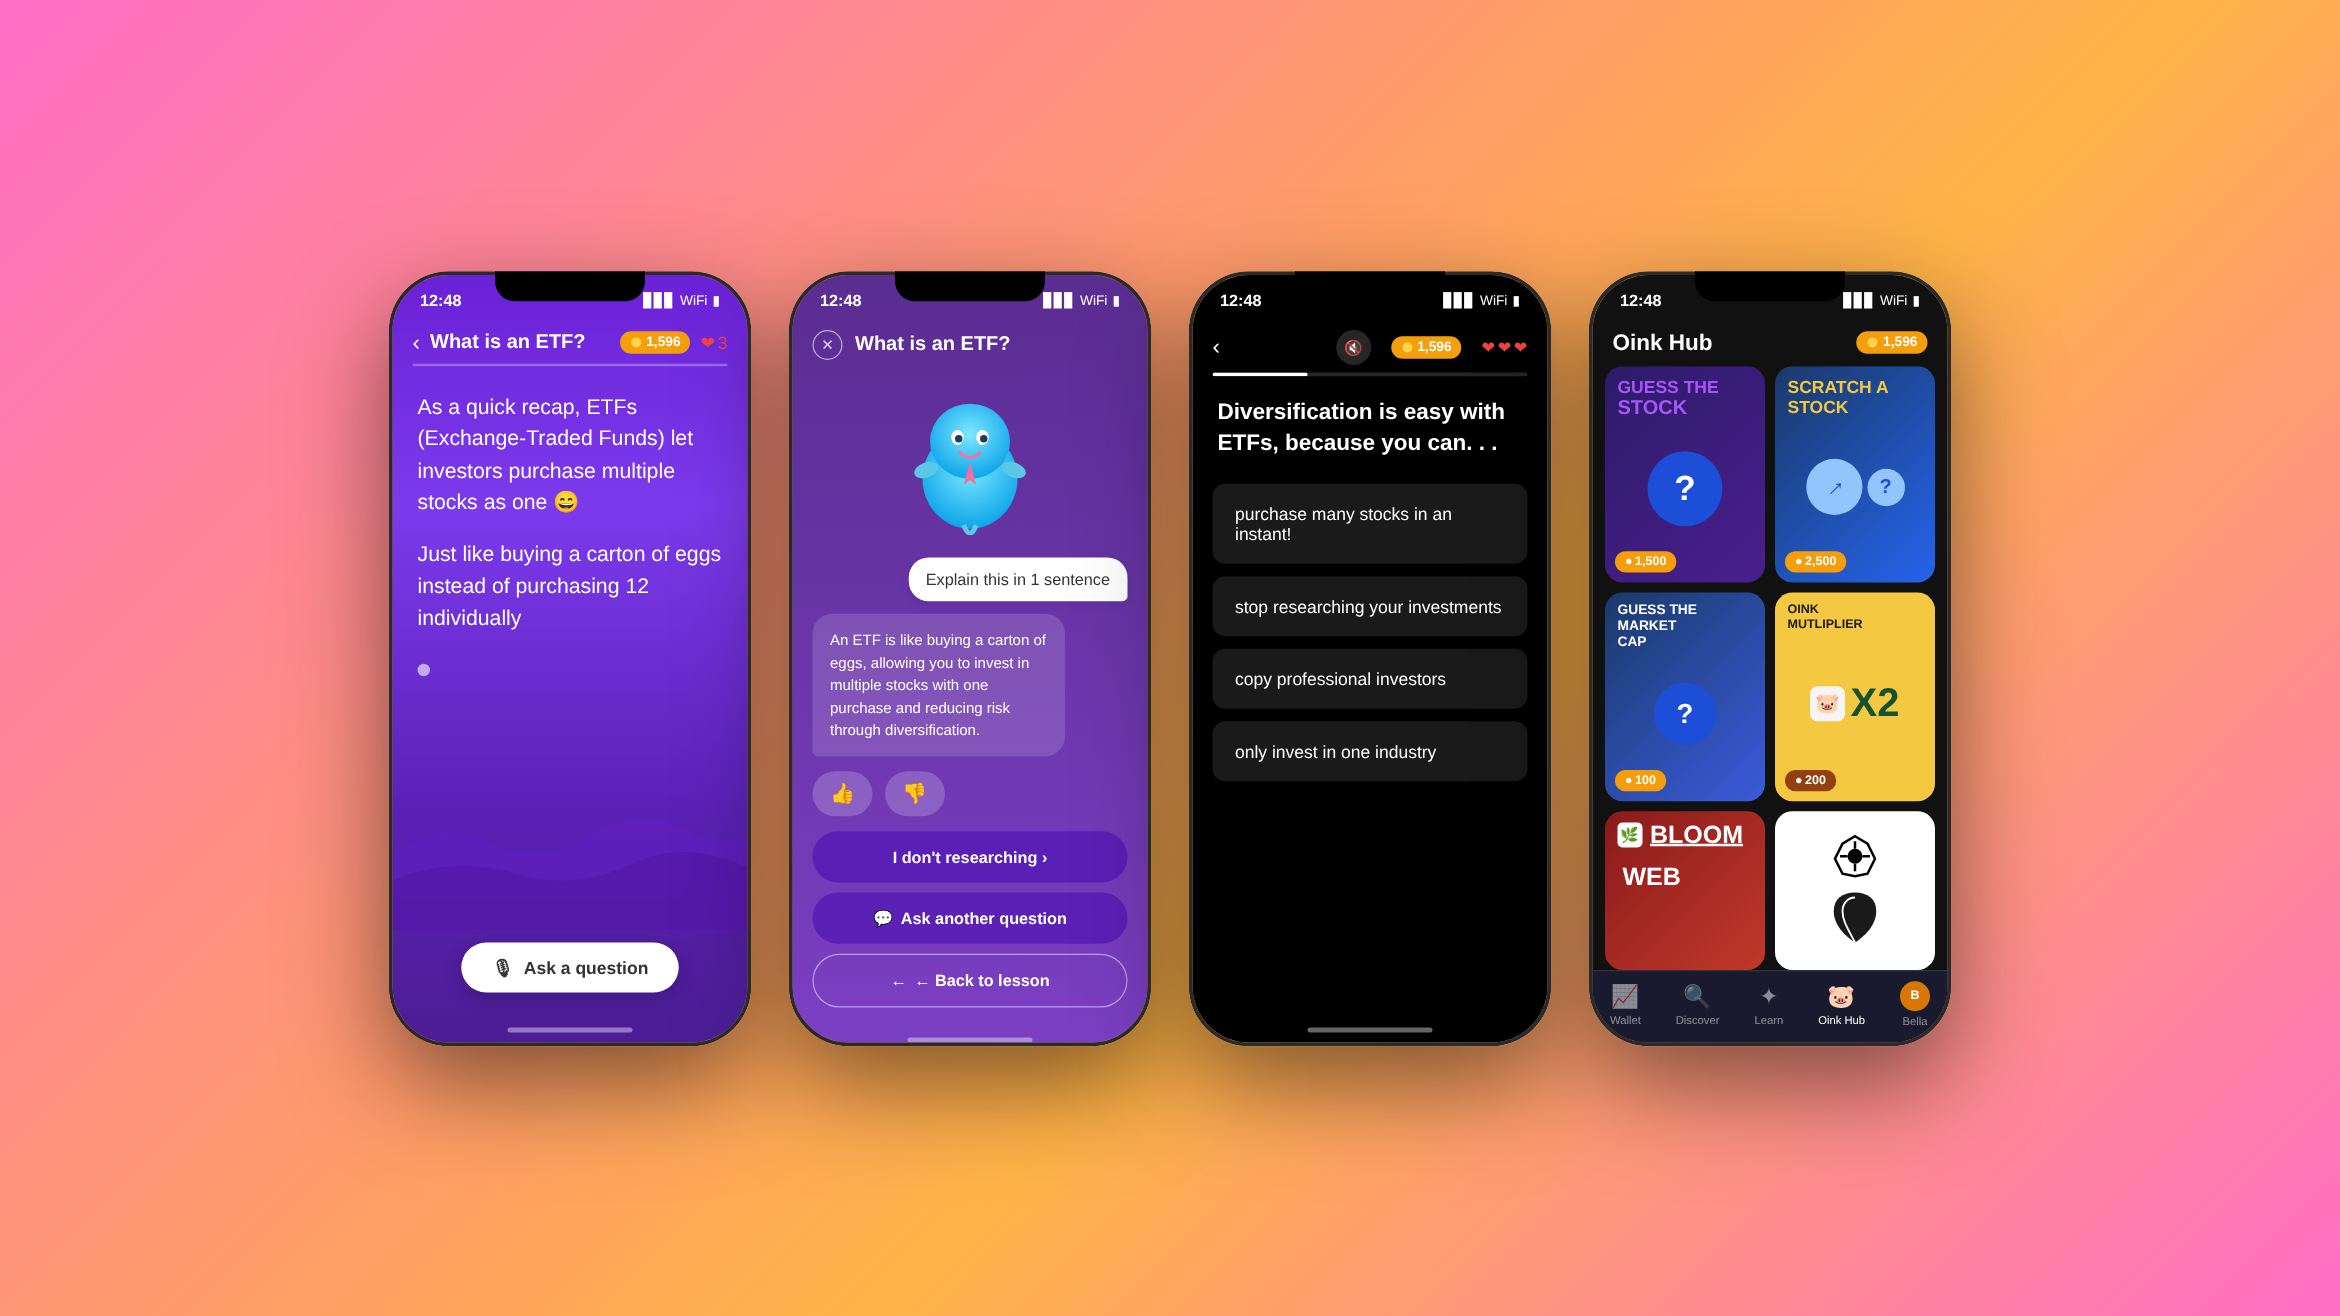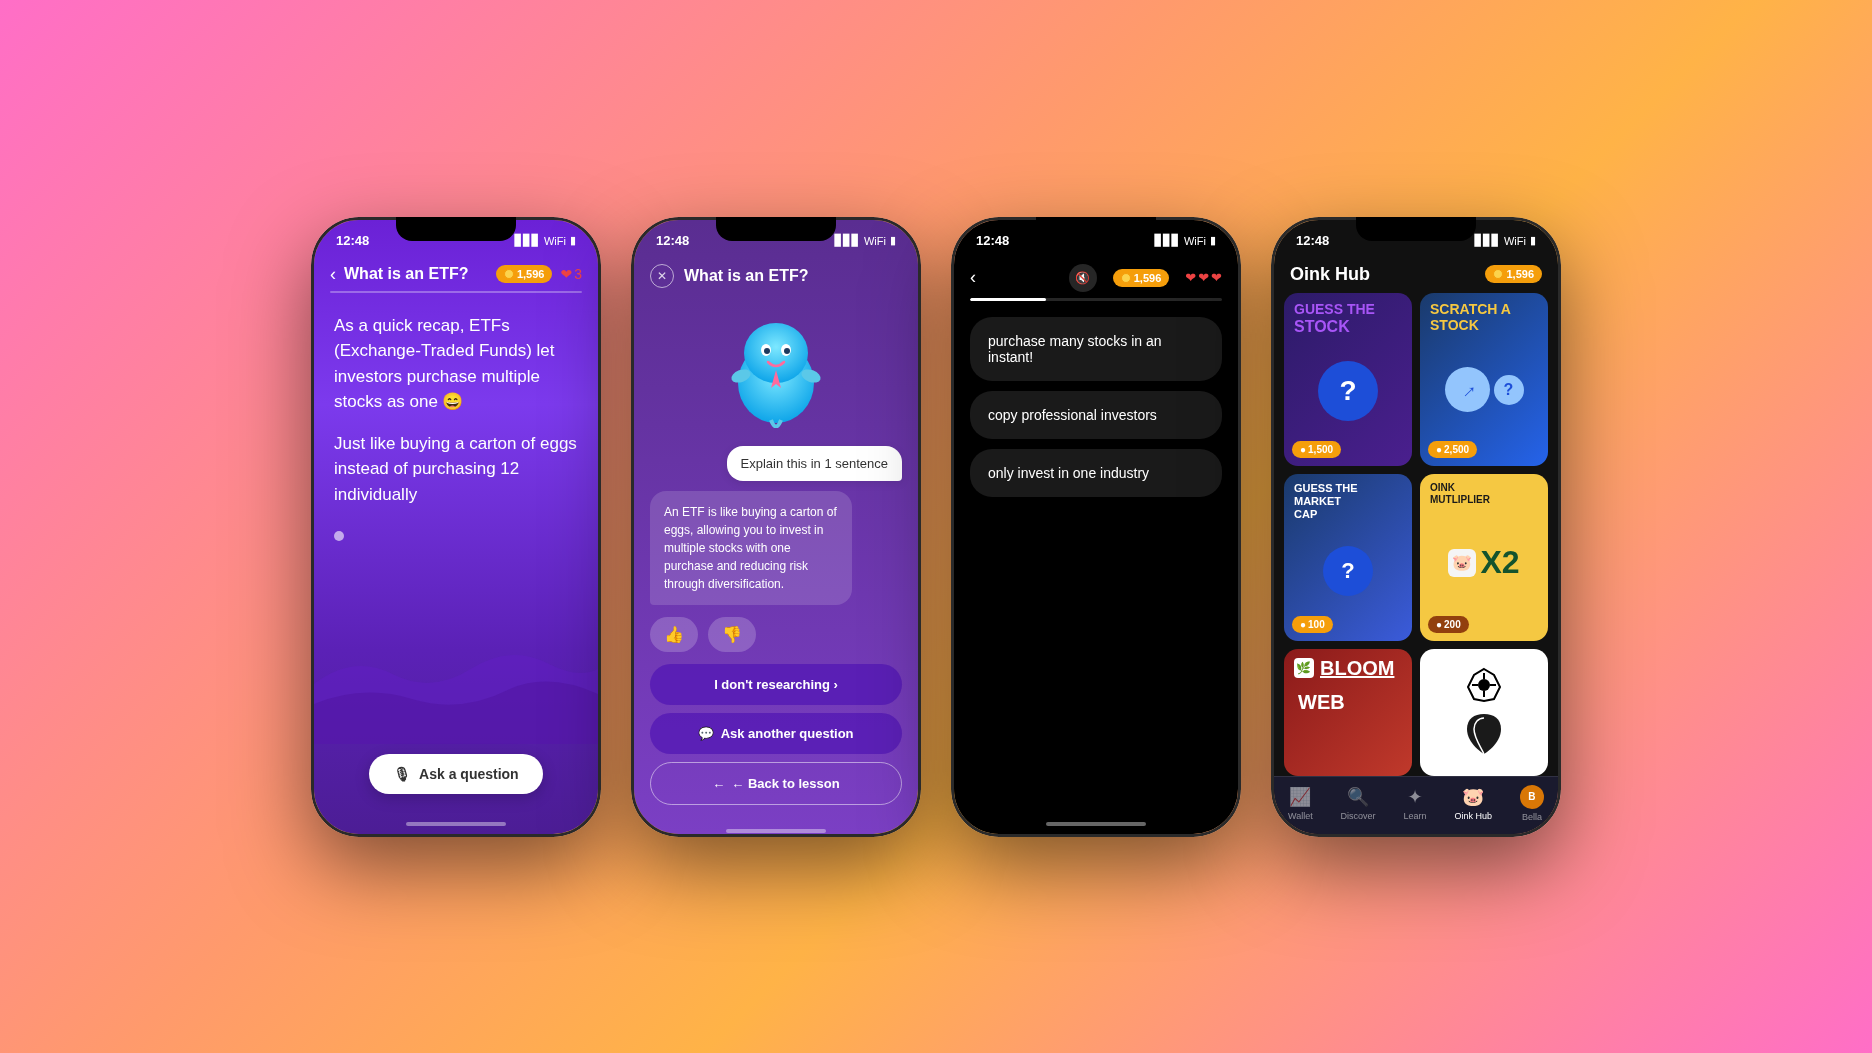--- a/index.html
+++ b/index.html
@@ -381,21 +381,21 @@
     .p3-options {
       display: flex;
       flex-direction: column;
       gap: 10px;
       padding: 0 16px;
       flex: 1;
     }
 
     .p3-option {
       background: #1a1a1a;
-      border-radius: 22px;
+      border-radius: 10px;
       padding: 16px 18px;
       color: #fff;
       font-size: 14px;
       font-weight: 400;
     }
 
     
     .p4-header {
       display: flex;
       align-items: center;
@@ -753,24 +753,28 @@
           <span style="color:#ef4444;font-size:13px;">❤</span>
           <span style="color:#ef4444;font-size:13px;">❤</span>
           <span style="color:#ef4444;font-size:13px;">❤</span>
         </div>
       </div>
 
       <div class="p3-progress">
         <div class="p3-progress-bar"></div>
       </div>
 
+      <div class="p3-question">Diversification is easy with ETFs, because you can. . .</div>
 
       <div class="p3-options">
         <div class="p3-option">
           <span>purchase many stocks in an instant!</span>
+        </div>
+        <div class="p3-option">
+          <span>stop researching your investments</span>
         </div>
         <div class="p3-option">
           <span>copy professional investors</span>
         </div>
         <div class="p3-option">
           <span>only invest in one industry</span>
         </div>
       </div>
 
       <div class="home-indicator" style="margin-top:auto;">

